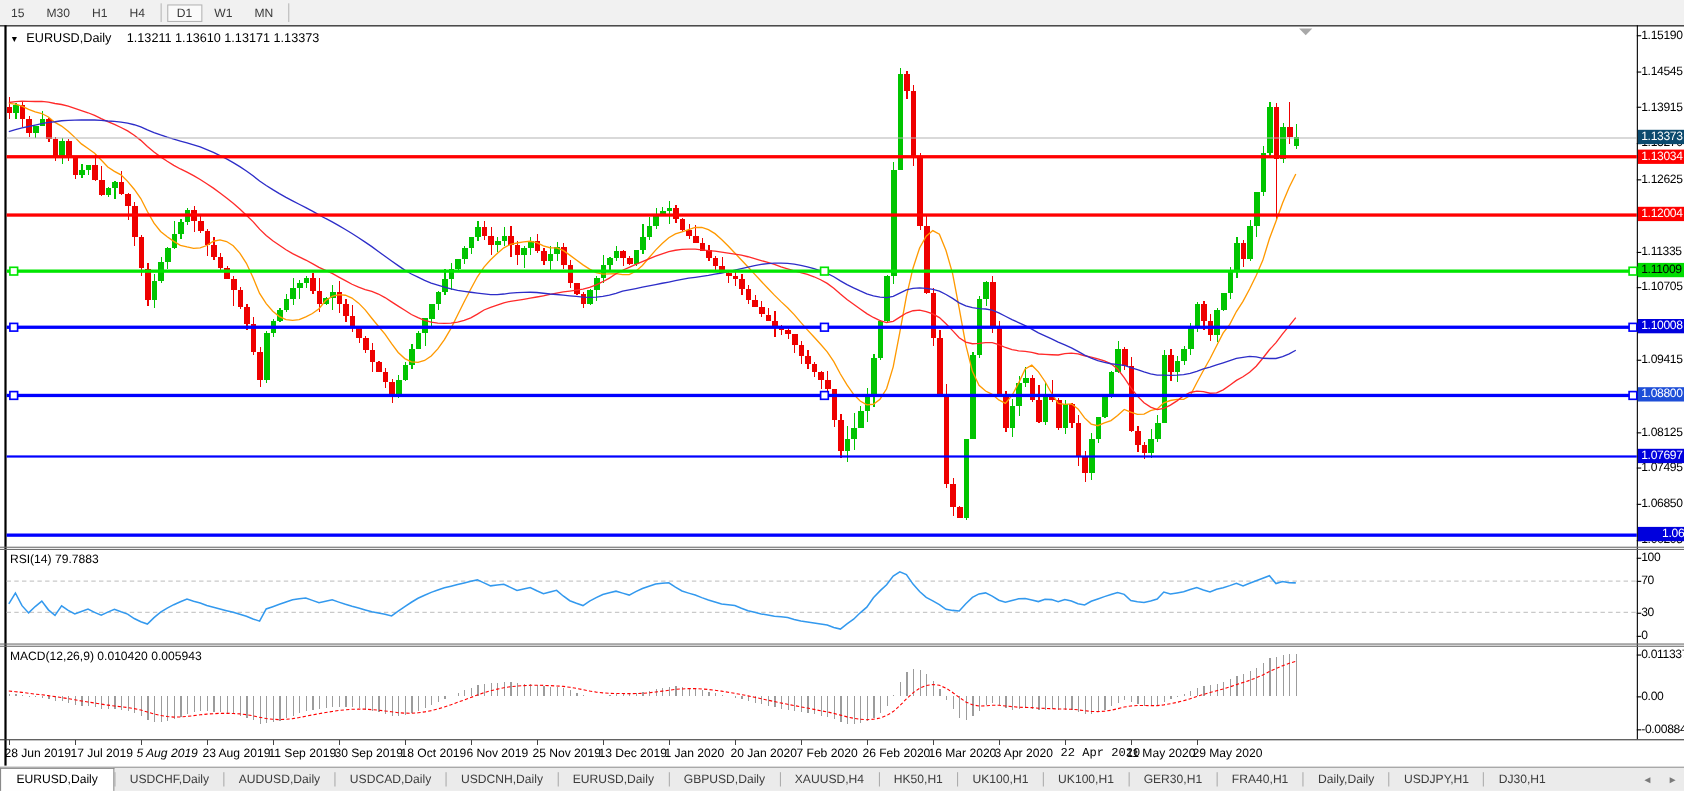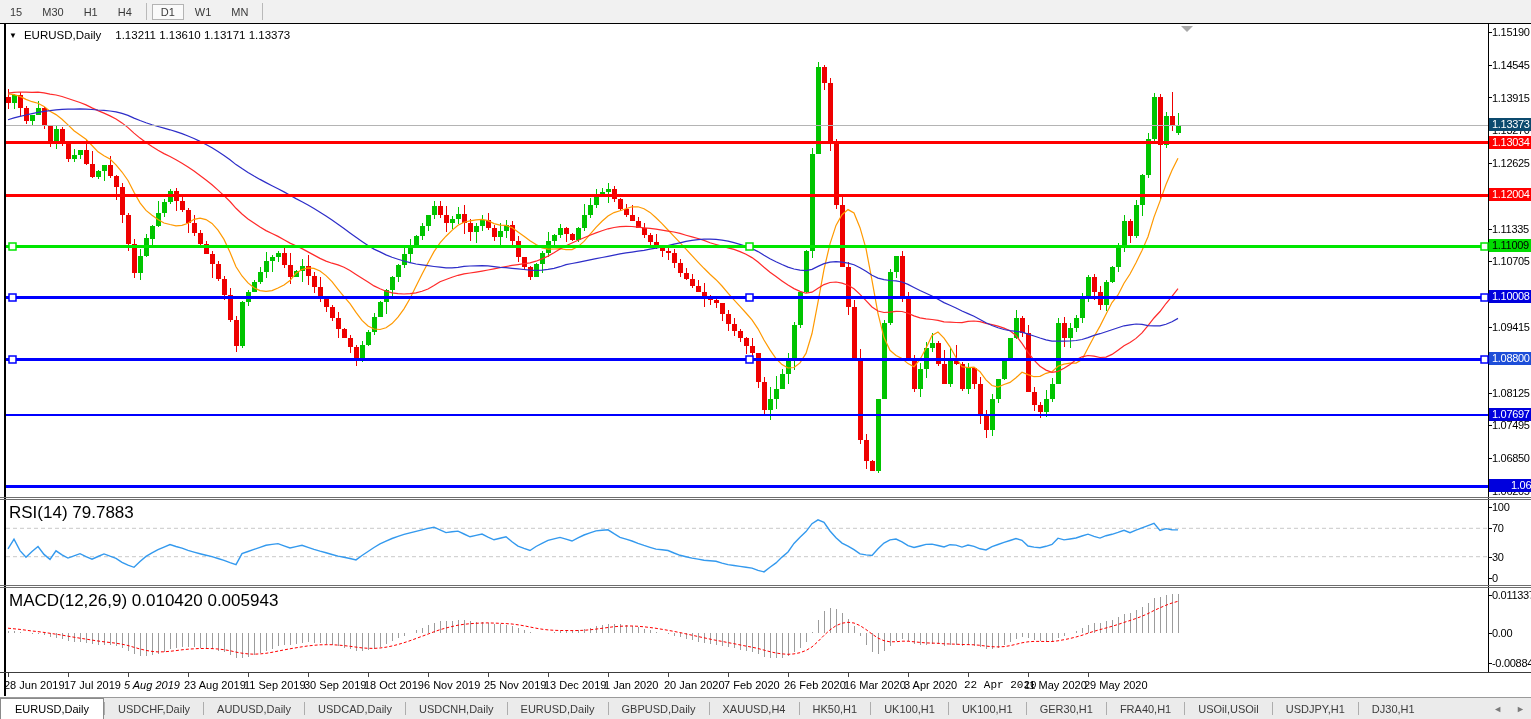--- a/index.html
+++ b/index.html
@@ -10,21 +10,21 @@
   
   #toolbar { position:absolute; left:0; top:0; width:1531px; height:23px;
     background:#f1f1f1; display:flex; align-items:center; }
   .tfbtn { font-size:11px; color:#3a3a3a; padding:2px 9px; margin:0 1px; cursor:default; }
   .tfbtn.active { background:#fafafa; border:1px solid #b4b4b4; padding:1px 8px; }
   .tbsep { width:1px; height:17px; background:#b9b9b9; margin:0 4px; }
 
   
   .hline-chrome, .vline-chrome { position:absolute; background:#000; }
 
-  .pane-label { position:absolute; font-size:17px; color:#000; white-space:pre; }
+  .pane-label { position:absolute; font-size:11px; color:#000; white-space:pre; }
   #title-bar { position:absolute; left:9px; top:29px; font-size:11.5px; color:#000;
     display:flex; align-items:center; white-space:pre; }
   #title-tri { font-size:8px; margin-right:7px; color:#000; }
 
   .ax-label { position:absolute; left:1492px; width:39px; font-size:11px; color:#000;
     line-height:13px; white-space:nowrap; letter-spacing:-0.3px; }
   .ax-tick { position:absolute; left:1488px; width:4px; height:1px; background:#000; }
   .badge { position:absolute; left:1489px; width:42px; font-size:11px; line-height:13px;
     padding-left:3px; letter-spacing:-0.3px; white-space:nowrap; }
 
@@ -203,21 +203,21 @@
       <div class="tab">HK50,H1</div>
       <div class="tab-sep"></div>
       <div class="tab">UK100,H1</div>
       <div class="tab-sep"></div>
       <div class="tab">UK100,H1</div>
       <div class="tab-sep"></div>
       <div class="tab">GER30,H1</div>
       <div class="tab-sep"></div>
       <div class="tab">FRA40,H1</div>
       <div class="tab-sep"></div>
-      <div class="tab">USOil,USOil</div>
+      <div class="tab">Daily,Daily</div>
       <div class="tab-sep"></div>
       <div class="tab">USDJPY,H1</div>
       <div class="tab-sep"></div>
       <div class="tab">DJ30,H1</div>
       <div id="tab-arrows">
       <span class="tab-arrow">◄</span>
       <span class="tab-arrow">►</span>
     </div>
   </div>
 </div>

